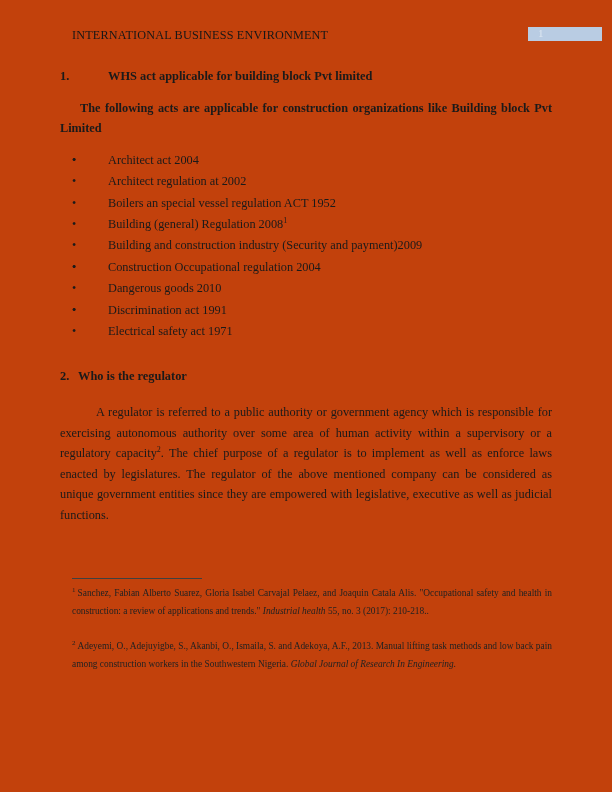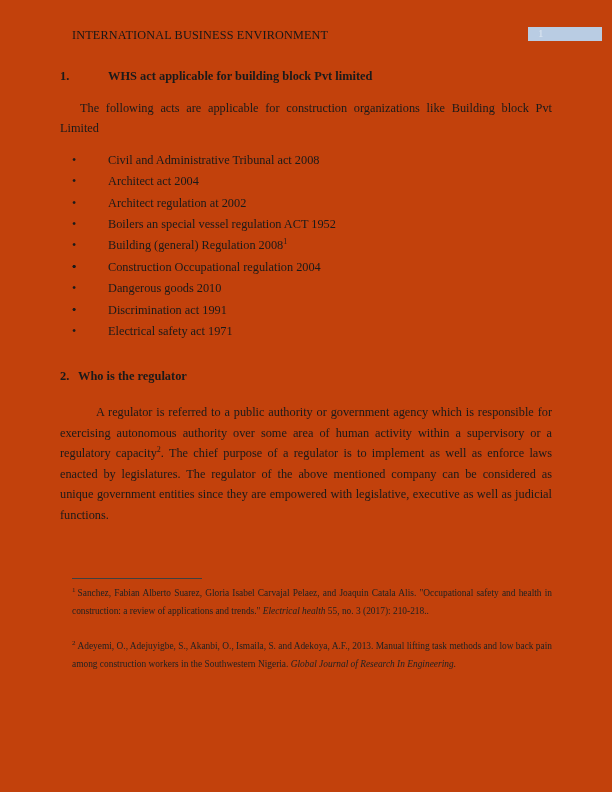--- a/index.html
+++ b/index.html
@@ -92,21 +92,21 @@
     flex: 0 0 18px;
   }
 
   p.body {
     font-size: 12.3px;
     line-height: 20.4px;
     text-align: justify;
     margin: 0;
     text-justify: inter-word;
   }
-  p.body.indent-sm { text-indent: 20px; }
+  p.body.indent-sm { text-indent: 20px; font-weight: bold; }
   p.body.indent-lg { text-indent: 36px; }
 
   ul.acts {
     list-style: none;
     margin: 0;
     padding: 0;
   }
   ul.acts li {
     font-size: 12.3px;
     line-height: 21.4px;
@@ -174,26 +174,26 @@
       <span class="txt">WHS act applicable for building block Pvt limited</span>
     </div>
 
     <div style="height:14px"></div>
 
     <p class="body indent-sm">The following acts are applicable for construction organizations like Building block Pvt Limited</p>
 
     <div style="height:11px"></div>
 
     <ul class="acts">
-      <li><span class="bullet">•</span><span>Civil and Administrative Tribunal act 2008</span></li>
+      <li><span class="bullet">•</span></li>
       <li><span class="bullet">•</span><span>Architect act 2004</span></li>
       <li><span class="bullet">•</span><span>Architect regulation at 2002</span></li>
       <li><span class="bullet">•</span><span>Boilers an special vessel regulation ACT 1952</span></li>
       <li><span class="bullet">•</span><span>Building (general) Regulation 2008</span><sup class="fn">1</sup></li>
-      <li><span class="bullet">•</span></li>
+      <li><span class="bullet">•</span><span>Building and construction industry (Security and payment)2009</span></li>
       <li><span class="bullet">•</span></li>
       <li><span class="bullet">•</span><span>Construction Occupational regulation 2004</span></li>
       <li><span class="bullet">•</span><span>Dangerous goods 2010</span></li>
       <li><span class="bullet">•</span></li>
       <li><span class="bullet">•</span><span>Discrimination act 1991</span></li>
       <li><span class="bullet">•</span><span>Electrical safety act 1971</span></li>
     </ul>
 
     <div style="height:26px"></div>
 
@@ -204,18 +204,18 @@
 
     <div style="height:18px"></div>
 
     <p class="body indent-lg"><span>A regulator is referred to a public authority or government agency which is responsible for exercising autonomous authority over some area of human activity within a supervisory or a regulatory capacity</span><sup class="fn">2</sup><span>. The chief purpose of a regulator is to implement as well as enforce laws enacted by legislatures.  The regulator of the above mentioned company can be considered as unique government entities since they are empowered with legislative, executive as well as judicial functions.</span></p>
 
   </div>
 
   <div class="footnotes">
     <div class="fn-rule"></div>
 
-    <p class="footnote"><span class="marker">1</span><span>Sanchez, Fabian Alberto Suarez, Gloria Isabel Carvajal Pelaez, and Joaquin Catala Alis. "Occupational safety and health in construction: a review of applications and trends." </span><i>Electrical health</i><span> 55, no. 3 (2017): 210-218..</span></p>
+    <p class="footnote"><span class="marker">1</span><span>Sanchez, Fabian Alberto Suarez, Gloria Isabel Carvajal Pelaez, and Joaquin Catala Alis. "Occupational safety and health in construction: a review of applications and trends." </span><i>Industrial health</i><span> 55, no. 3 (2017): 210-218..</span></p>
 
     <p class="footnote"><span class="marker">2</span><span>Adeyemi, O., Adejuyigbe, S., Akanbi, O., Ismaila, S. and Adekoya, A.F., 2013. Manual lifting task methods and low back pain among construction workers in the Southwestern Nigeria. </span><i>Global Journal of Research In Engineering</i><span>.</span></p>
   </div>
 
 </div>
 
 </body></html>

